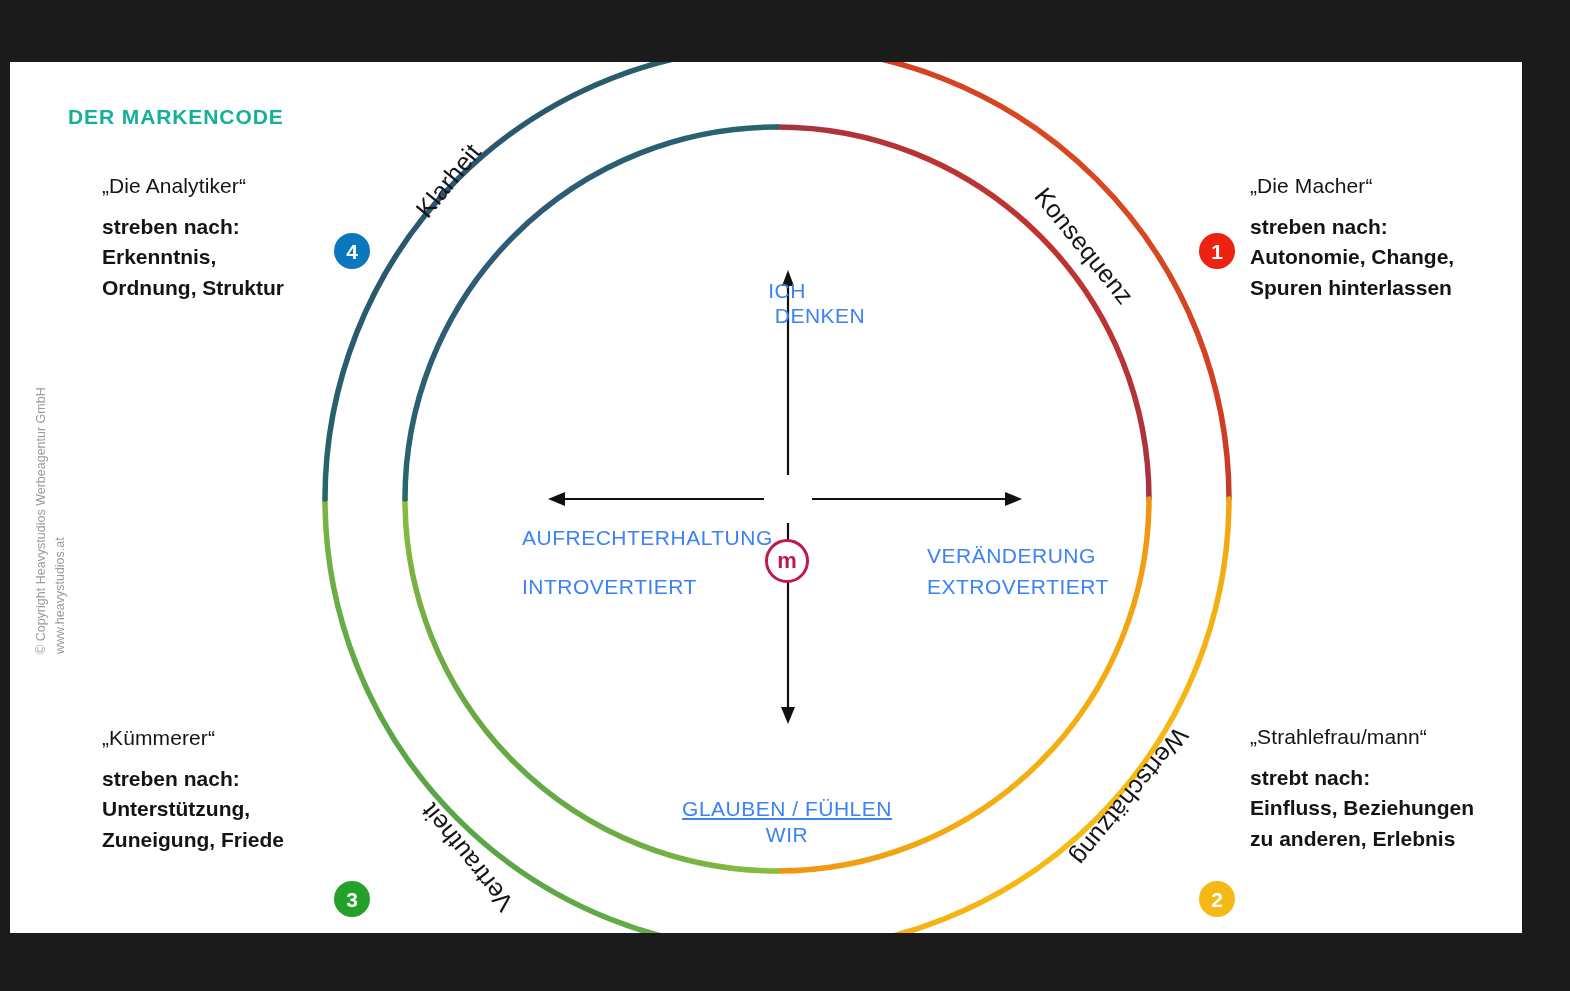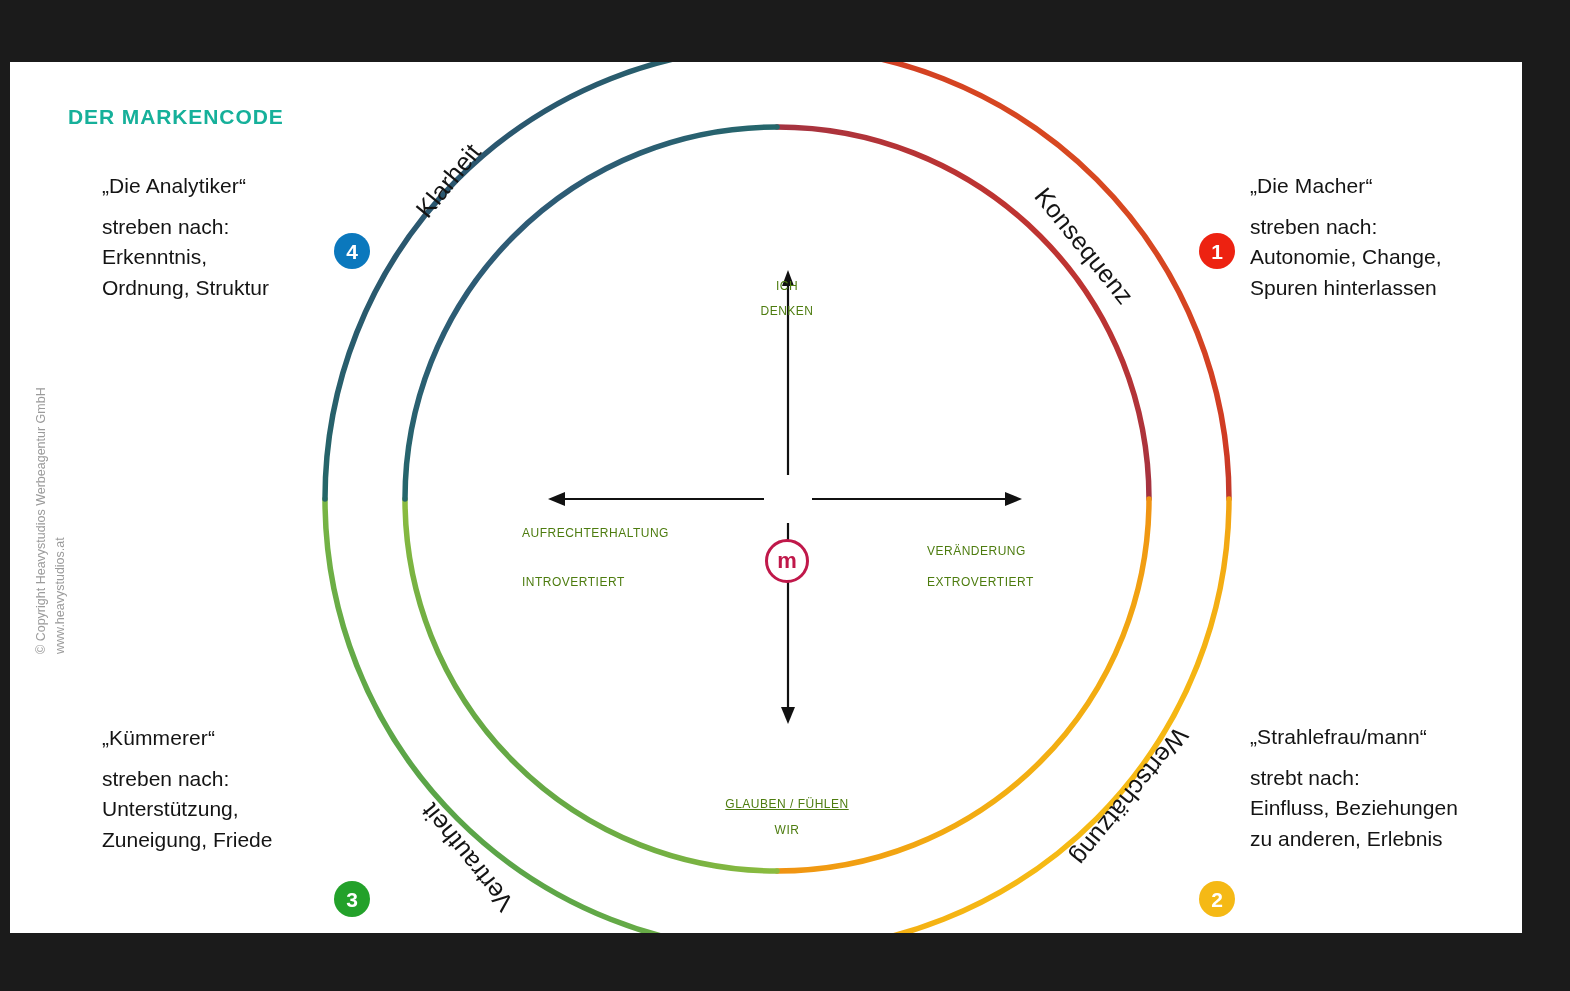--- a/index.html
+++ b/index.html
@@ -30,46 +30,46 @@
     color:#16b09a;
   }
 
   
   .quad{position:absolute;color:#141414;}
   .quad .qname{
     font-size:21px;font-weight:500;letter-spacing:.1px;
     margin:0 0 14px 0;white-space:nowrap;
   }
   .quad .qbody{
-    font-size:21px;font-weight:normal;line-height:1.45;
+    font-size:21px;font-weight:bold;line-height:1.45;
     margin:0;white-space:nowrap;
   }
   #quad-analytiker{left:92px;top:112px;}
   #quad-macher{left:1240px;top:112px;}
   #quad-kuemmerer{left:92px;top:664px;}
   #quad-strahle{left:1240px;top:644px;margin-top:19px;}
 
   
   .badge{
     position:absolute;width:36px;height:36px;border-radius:50%;
     color:#fff;font-size:21px;font-weight:bold;
     display:flex;align-items:center;justify-content:center;
     line-height:1;
   }
   #badge-4{left:324px;top:171px;background:#0b78bd;}
   #badge-1{left:1189px;top:171px;background:#ed2211;}
   #badge-3{left:324px;top:819px;background:#23a12a;}
   #badge-2{left:1189px;top:819px;background:#f5b915;}
 
   .axlabel{
-    position:absolute;color:#4d7c0f;font-size:12px;letter-spacing:.5px;
+    position:absolute;color:#3b82f6;font-size:21px;letter-spacing:.5px;
     white-space:nowrap;
   }
   #lbl-ich{left:777px;top:217px;transform:translateX(-50%);}
-  #lbl-denken{left:777px;top:242px;transform:translateX(-50%);}
+  #lbl-denken{left:810px;top:242px;transform:translateX(-50%);}
   #lbl-glauben{left:777px;top:735px;transform:translateX(-50%);text-decoration:underline;}
   #lbl-wir{left:777px;top:761px;transform:translateX(-50%);}
   #lbl-aufrecht{left:512px;top:464px;}
   #lbl-intro{left:512px;top:513px;}
   #lbl-veraend{left:917px;top:464px;margin-top:18px;}
   #lbl-extro{left:917px;top:513px;}
 
   
   #m-logo{
     position:absolute;left:755px;top:477px;

